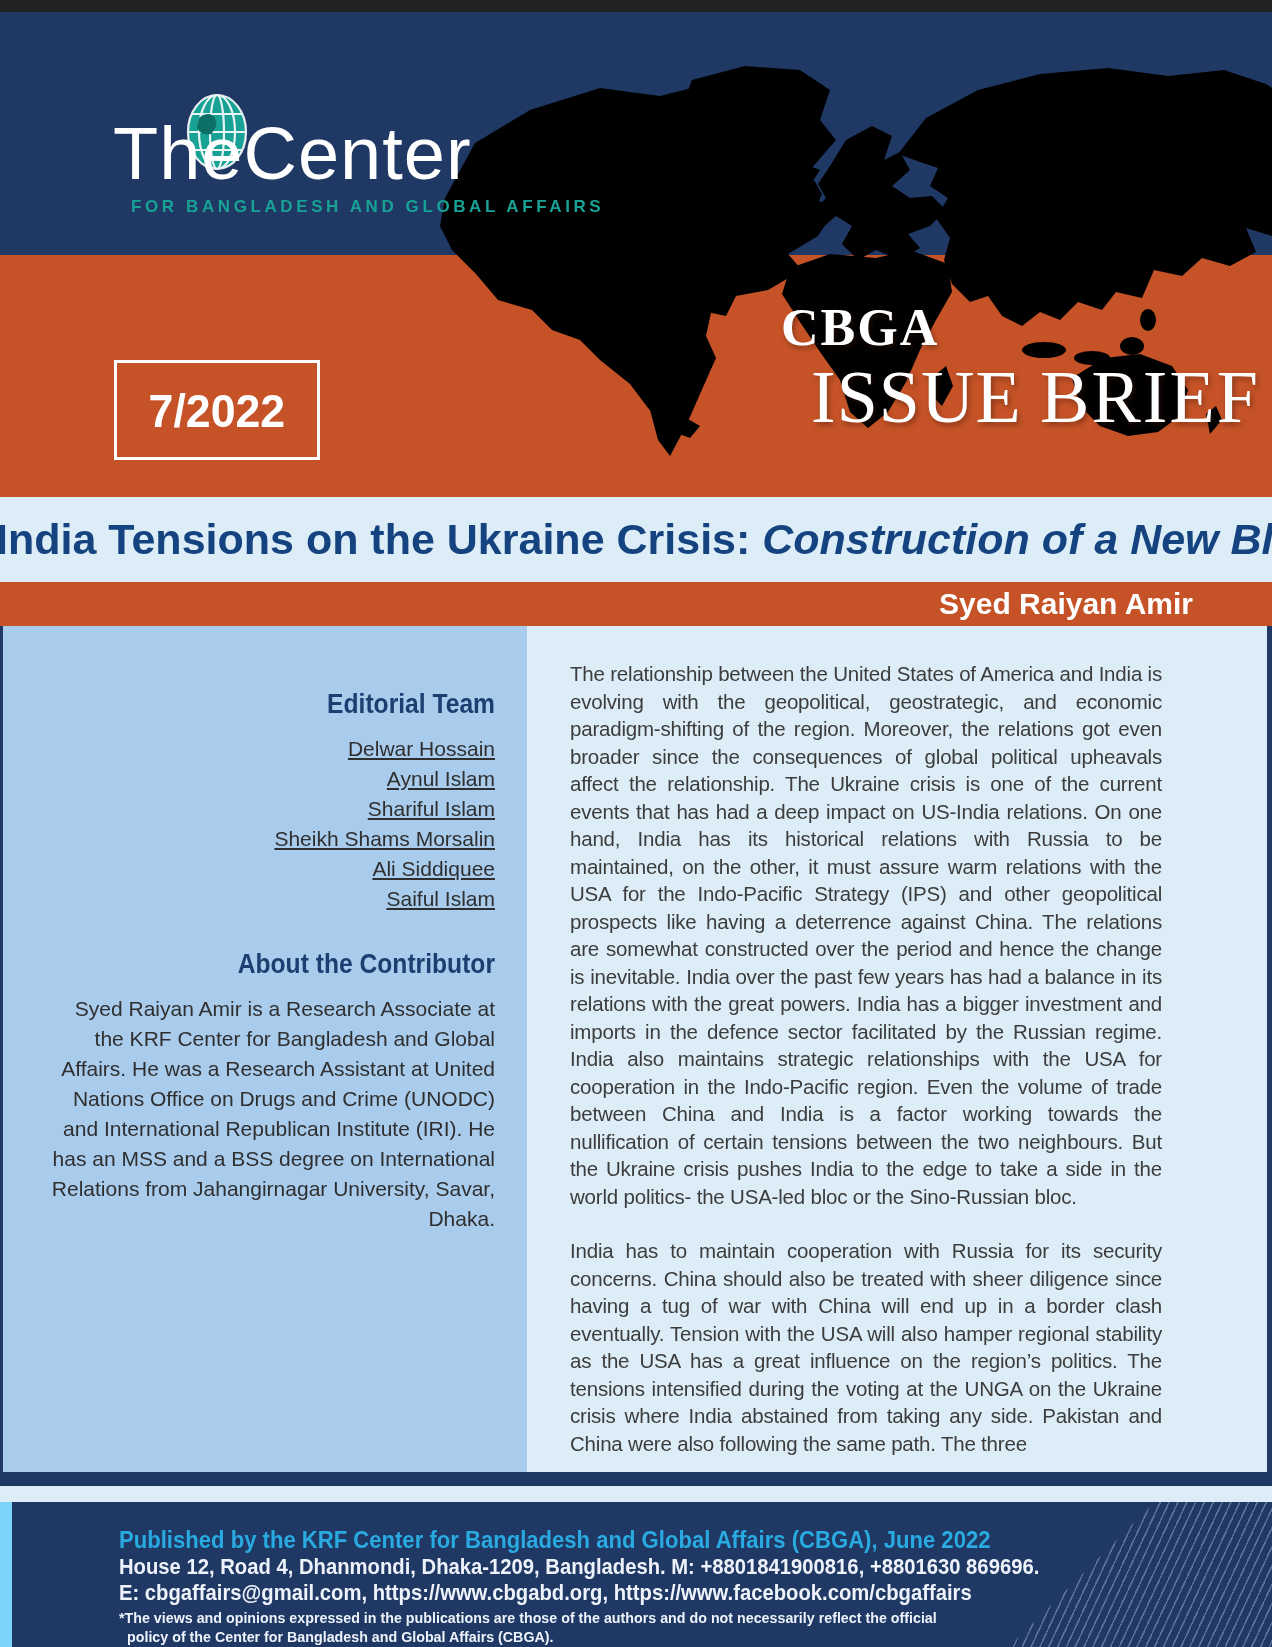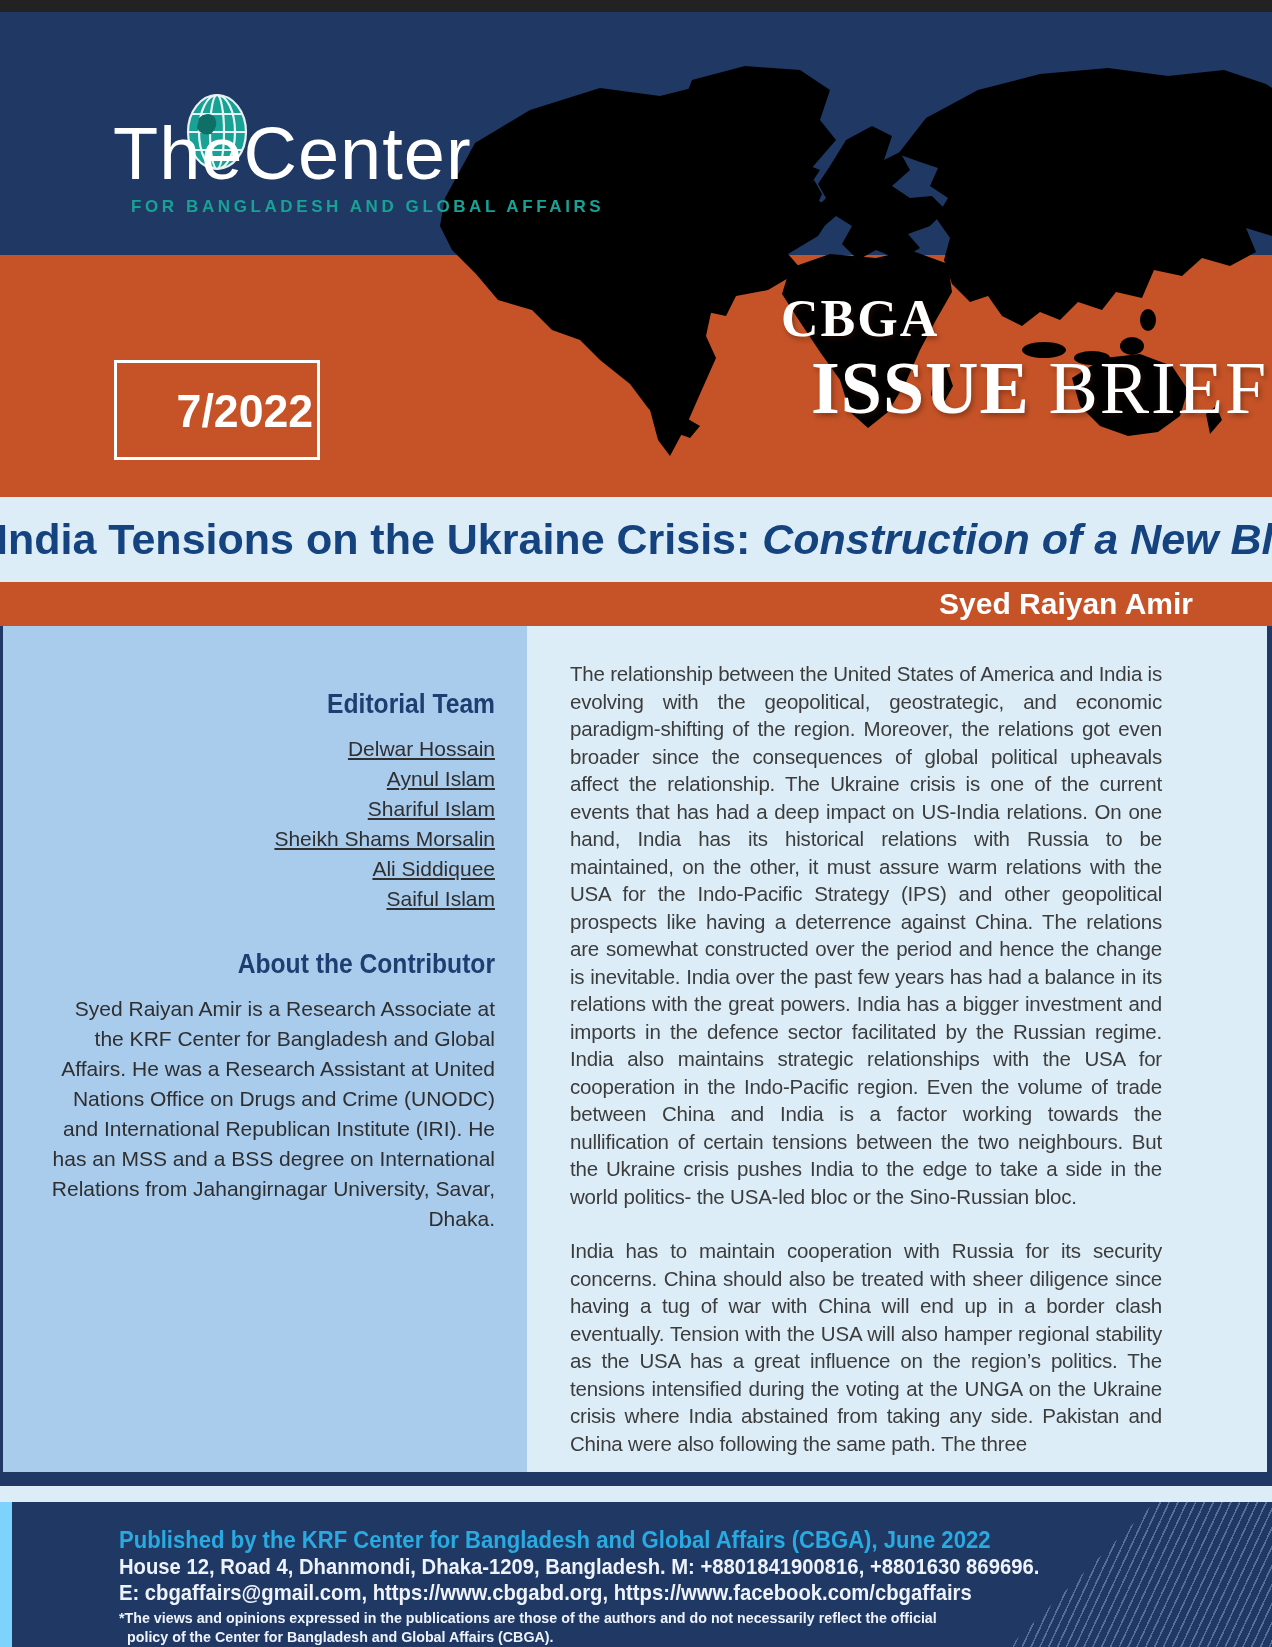--- a/index.html
+++ b/index.html
@@ -17,27 +17,27 @@
   .logo{position:absolute;left:113px;top:75px;}
   .globe{position:absolute;left:72px;top:5px;}
   .logo-text{position:relative;margin-top:30px;font-size:74px;line-height:74px;color:#ffffff;
              letter-spacing:1px;font-weight:400;}
   .logo-tagline{margin-top:6px;margin-left:18px;font-size:17px;font-weight:bold;color:#18a195;
                 letter-spacing:3.6px;white-space:nowrap;}
 
   
   .masthead{position:absolute;left:0;top:243px;width:1272px;height:242px;background:#c65327;overflow:hidden;}
   .issue-box{position:absolute;left:114px;top:105px;width:200px;height:94px;border:3px solid #ffffff;
-             display:flex;align-items:center;justify-content:flex-end;}
+             display:flex;align-items:center;justify-content:center;}
   .issue-box span{font-size:47px;font-weight:bold;color:#ffffff;transform:scaleX(.95);}
-  .masthead-title{position:absolute;left:781px;top:36px;color:#ffffff;
+  .masthead-title{position:absolute;left:781px;top:45px;color:#ffffff;
                   font-family:"Liberation Serif",serif;text-shadow:2px 3px 5px rgba(60,25,10,.45);}
   .cbga-line{font-size:52px;line-height:56px;letter-spacing:2px;font-weight:600;}
   .issuebrief-line{font-size:74px;line-height:82px;margin-left:30px;white-space:nowrap;}
-  .issue-word{font-weight:bold;letter-spacing:1px;}
+  .issue-word{font-weight:normal;letter-spacing:1px;}
   .brief-word{font-weight:400;letter-spacing:2px;}
 
   
   .title-band{position:absolute;left:0;top:485px;width:1272px;height:85px;background:#dcedf8;
               display:flex;align-items:center;justify-content:center;}
   .title-band h1{margin:0;font-size:43px;color:#14437f;font-weight:bold;white-space:nowrap;}
   .title-band h1 em{font-style:italic;}
   .author-band{position:absolute;left:0;top:570px;width:1272px;height:44px;background:#c65327;
                display:flex;align-items:center;justify-content:flex-end;}
   .author-band span{padding-right:79px;font-size:30px;font-weight:bold;color:#ffffff;}

